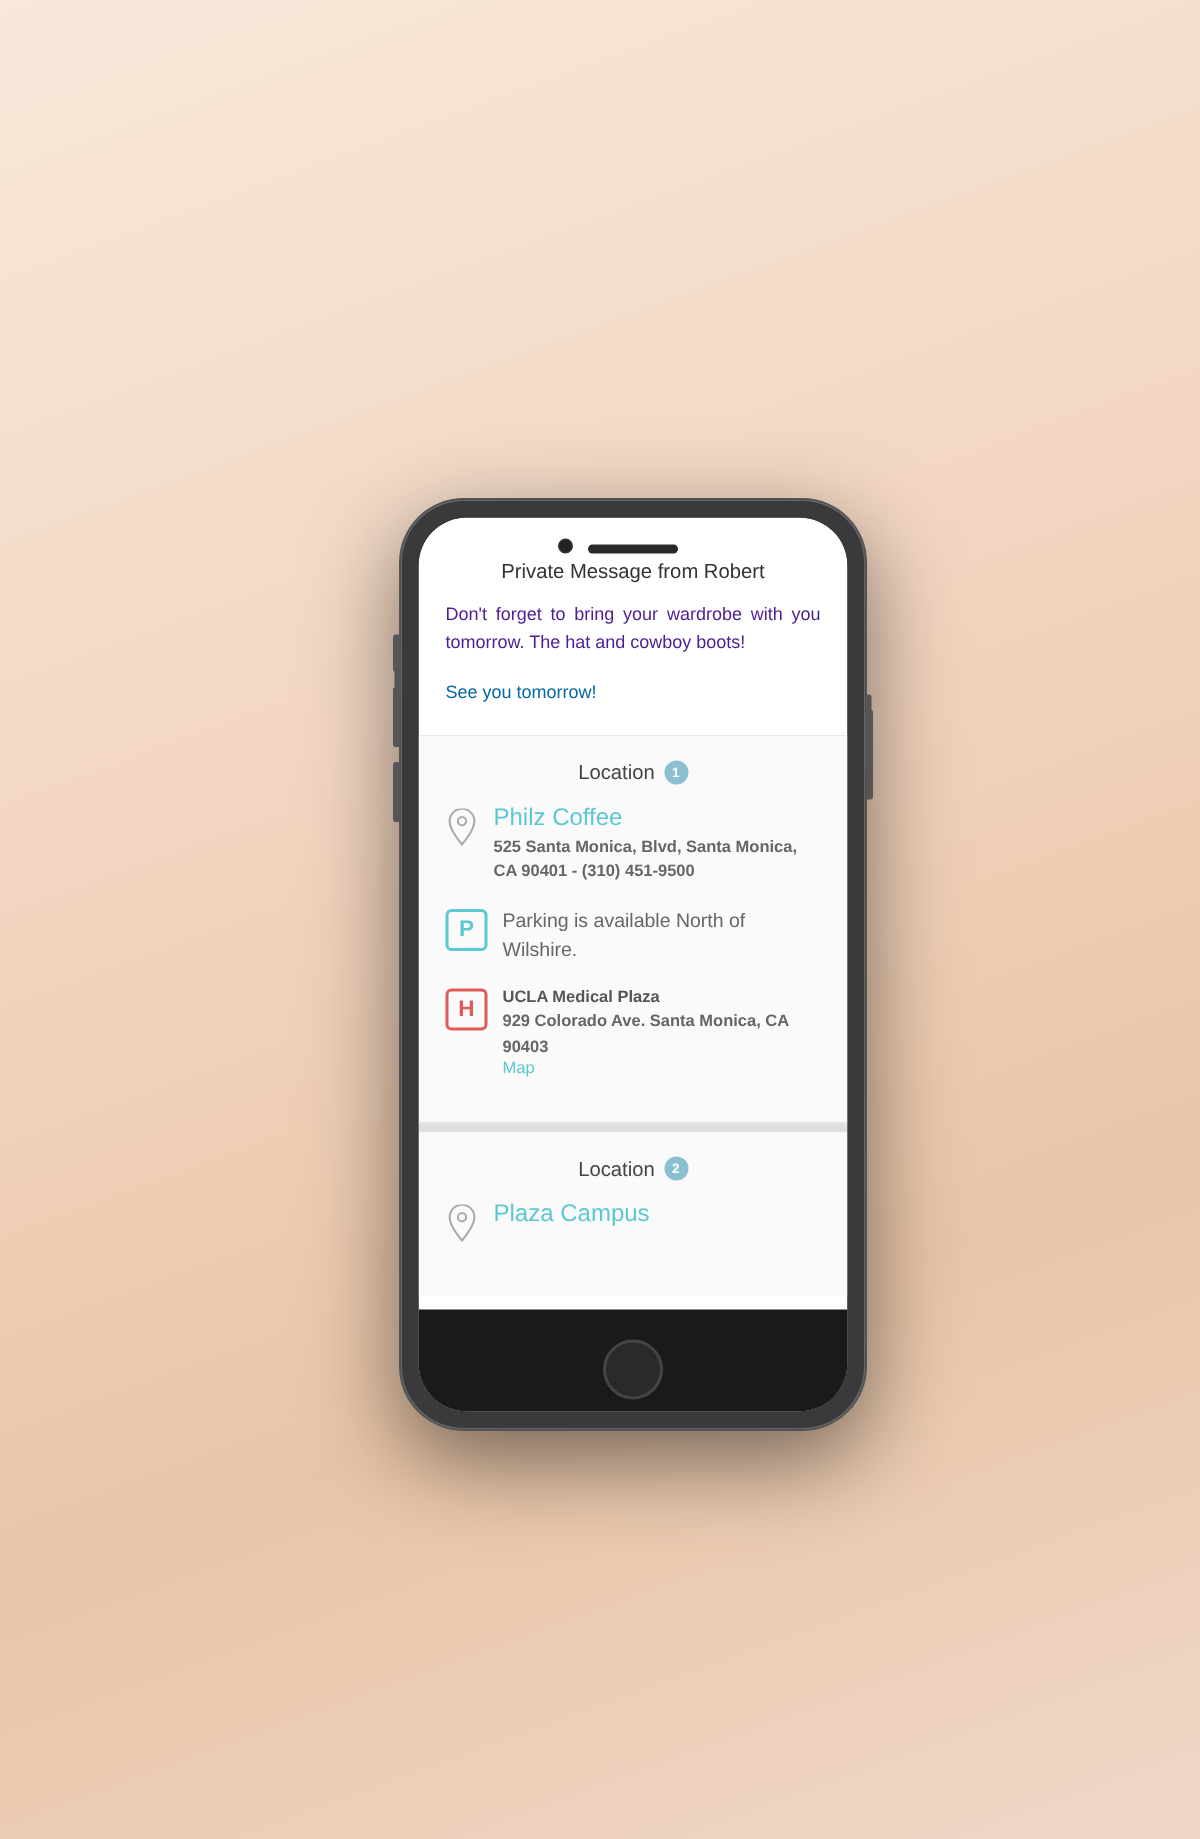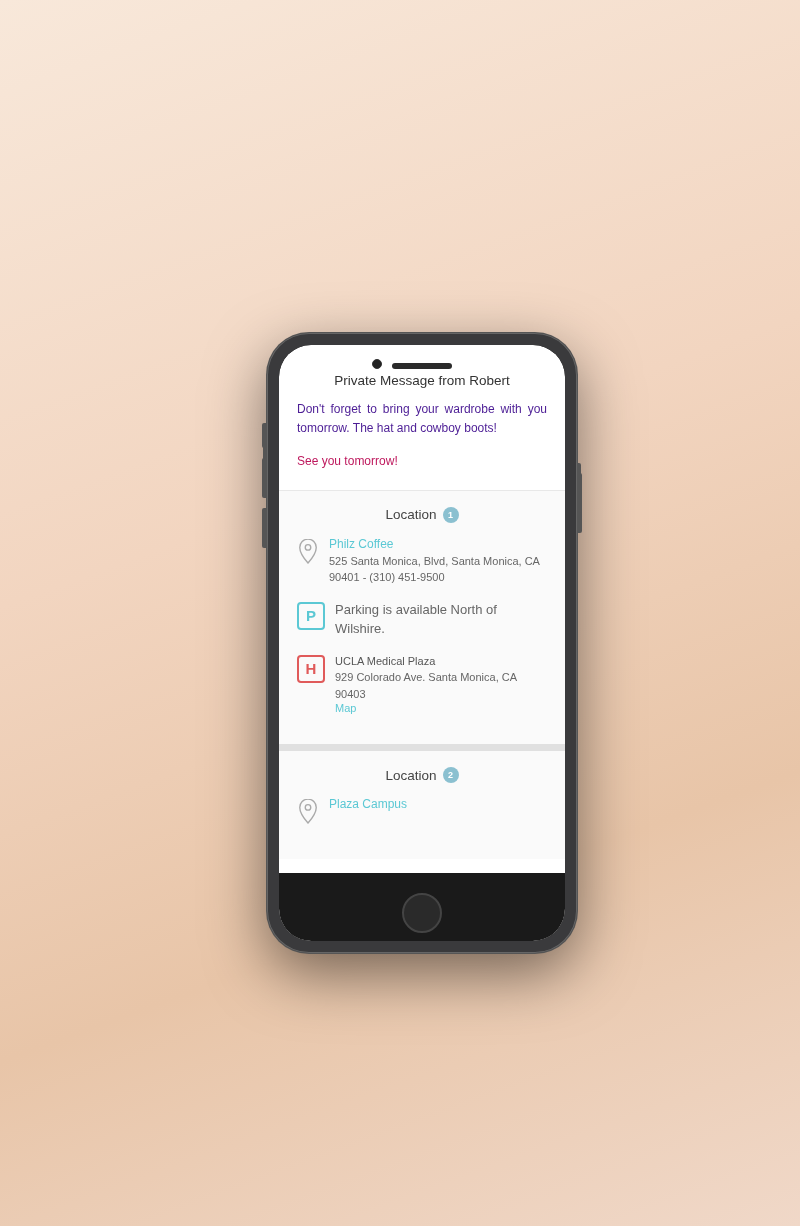--- a/index.html
+++ b/index.html
@@ -140,21 +140,21 @@
 
     .message-body {
       font-size: 12px;
       color: #4c1d95;
       line-height: 1.6;
       text-align: justify;
     }
 
     .message-sign {
       font-size: 12px;
-      color: #be185d;
+      color: #0369a1;
       margin-top: 14px;
       line-height: 1.6;
     }
 
     
     .location-section {
       padding: 16px 18px;
       border-bottom: 1px solid #e0e0e0;
       background: #fafafa;
     }
@@ -197,30 +197,31 @@
     .location-icon {
       flex-shrink: 0;
       margin-top: 2px;
     }
 
     .location-text-group {
       flex: 1;
     }
 
     .location-name {
-      font-size: 12px;
+      font-size: 16px;
       color: #5bc8d4;
       font-weight: 500;
       margin-bottom: 2px;
     }
 
     .location-address {
       font-size: 11px;
       color: #666;
       line-height: 1.5;
+      font-weight: bold;
     }
 
     
     .pin-icon svg {
       width: 22px;
       height: 26px;
     }
 
     
     .parking-icon {
@@ -328,21 +329,21 @@
             <div class="location-item">
               <div class="parking-icon">P</div>
               <div class="location-text-group">
                 <div class="parking-note">Parking is available North of Wilshire.</div>
               </div>
             </div>
 
             <div class="location-item">
               <div class="hospital-icon">H</div>
               <div class="location-text-group">
-                <div class="location-address" style="font-weight:400;color:#555;">UCLA Medical Plaza</div>
+                <div class="location-address" style="font-weight:700;color:#555;">UCLA Medical Plaza</div>
                 <div class="location-address">929 Colorado Ave. Santa Monica, CA 90403</div>
                 <div class="map-link">Map</div>
               </div>
             </div>
           </div>
 
           <div class="section-divider"></div>
 
           <div class="location-section" style="border-bottom:none;">
             <div class="location-header">

